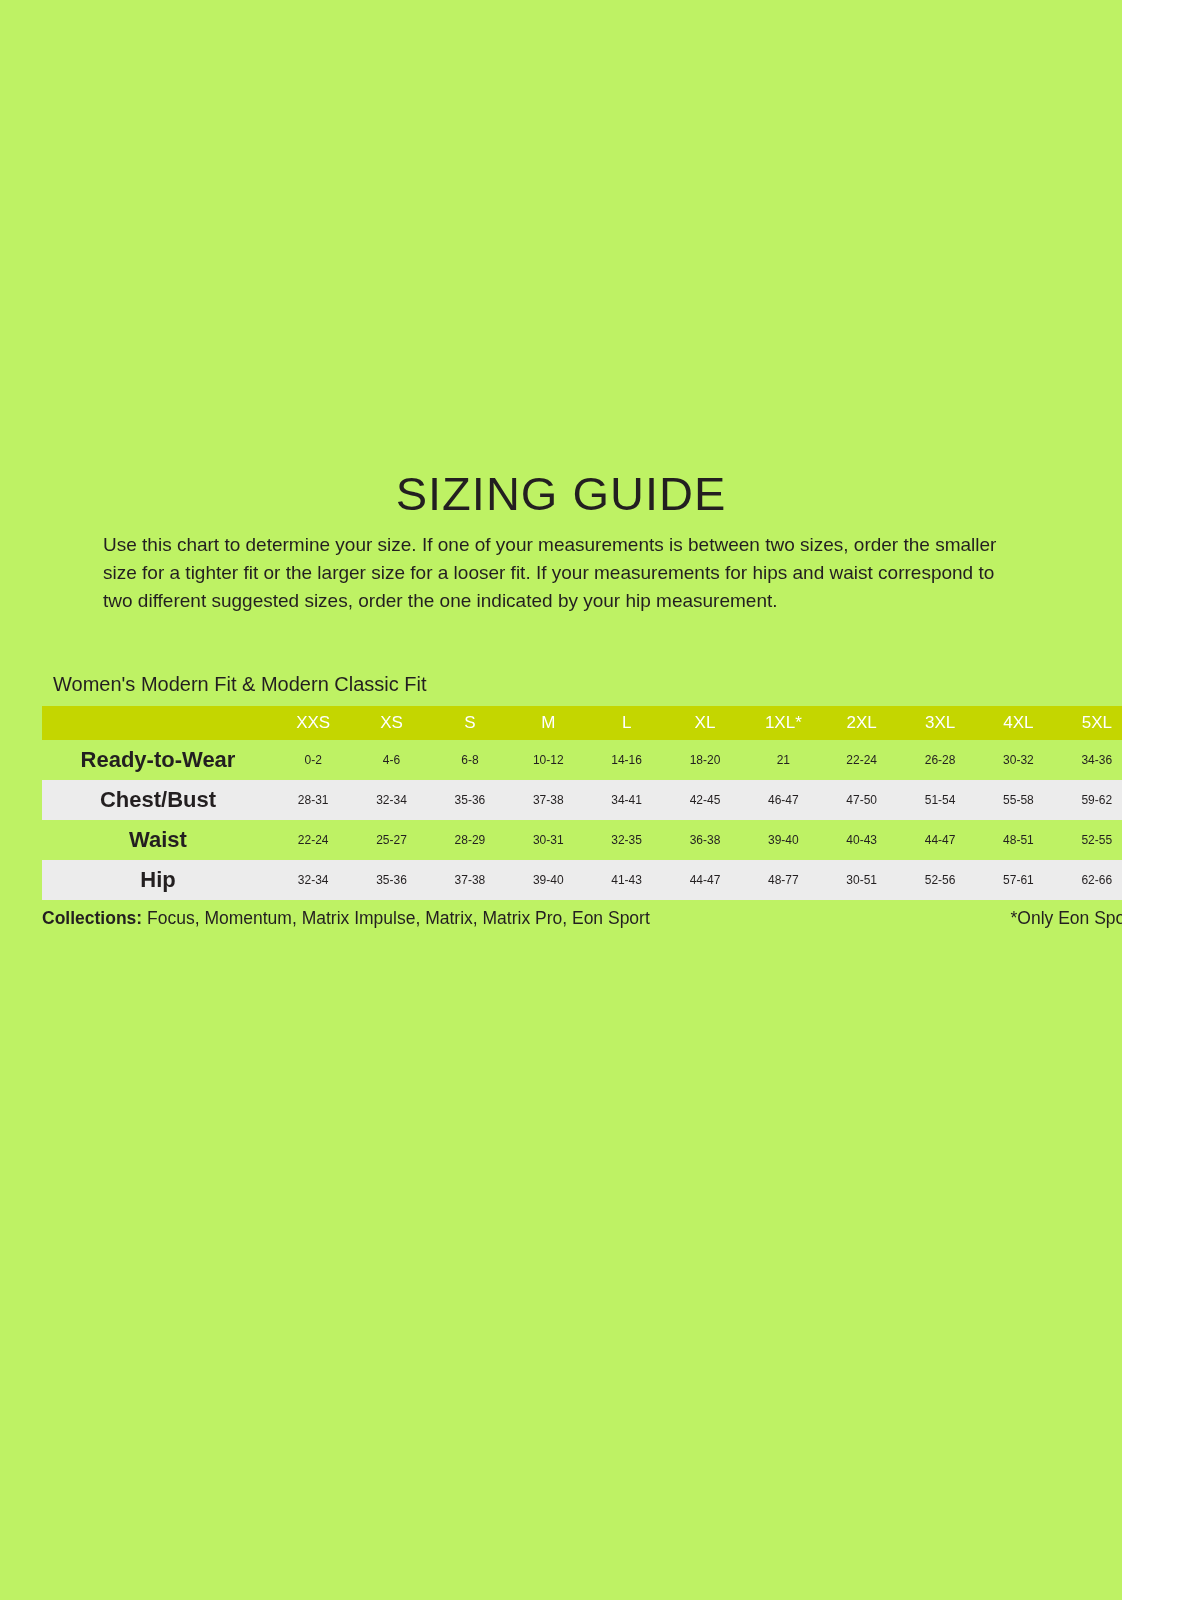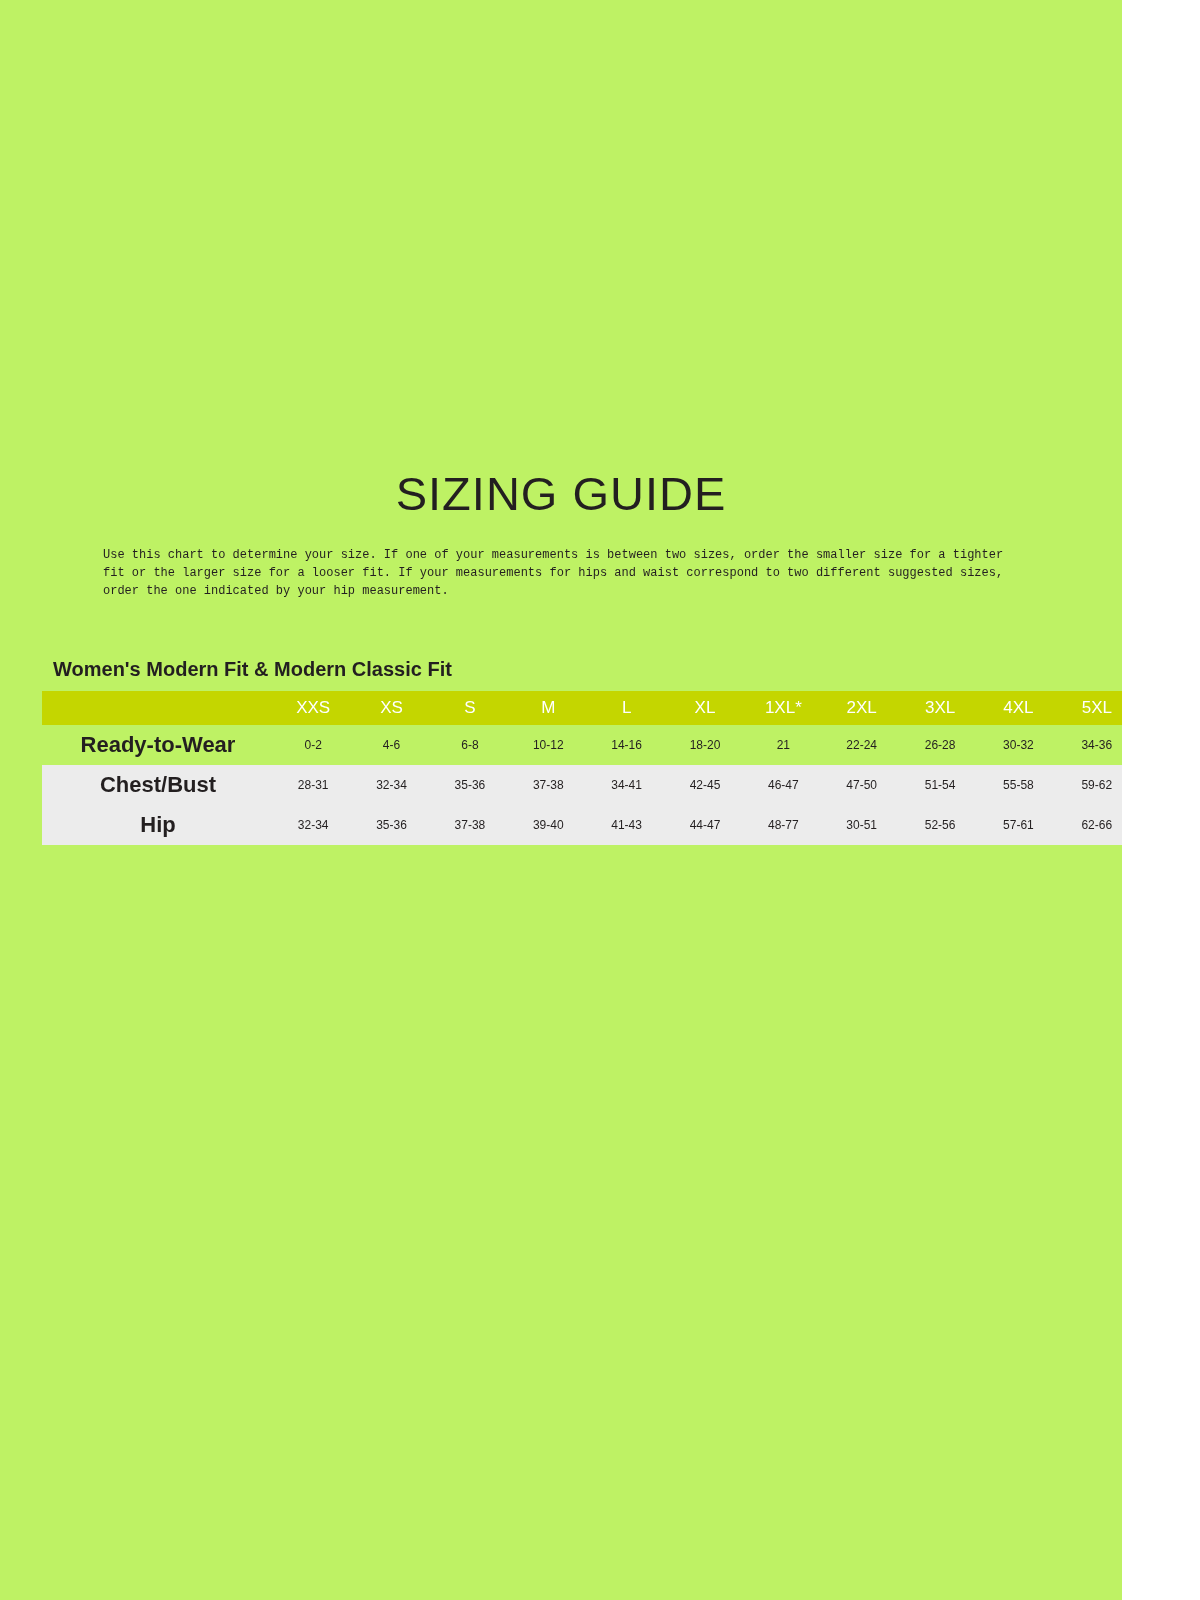--- a/index.html
+++ b/index.html
@@ -20,31 +20,30 @@
   }
   .title {
     margin: 0;
     text-align: center;
     font-size: 47px;
     font-weight: 400;
     letter-spacing: 1px;
     color: #231f20;
   }
   .intro {
-    margin: 26px auto 0 auto;
+    margin: 10px auto 0 auto;
     width: 916px;
-    font-size: 12px;
+    font-size: 19px;
     line-height: 1.48;
     color: #231f20;
-    font-family: Liberation Mono, monospace;
   }
   .section-heading {
     margin: 58px 0 10px 53px;
     font-size: 20px;
-    font-weight: bold;
+    font-weight: normal;
     color: #231f20;
   }
   table.sizing {
     border-collapse: collapse;
     table-layout: fixed;
     width: 1094px;
     margin: 0 auto 8px 42px;
   }
   table.sizing col.label-col { width: 232px; }
   table.sizing thead th {
@@ -134,31 +133,51 @@
           <td>35-36</td>
           <td>37-38</td>
           <td>34-41</td>
           <td>42-45</td>
           <td>46-47</td>
           <td>47-50</td>
           <td>51-54</td>
           <td>55-58</td>
           <td>59-62</td>
         </tr>
+        <tr>
+          <td class="row-label">Waist</td>
+          <td>22-24</td>
+          <td>25-27</td>
+          <td>28-29</td>
+          <td>30-31</td>
+          <td>32-35</td>
+          <td>36-38</td>
+          <td>39-40</td>
+          <td>40-43</td>
+          <td>44-47</td>
+          <td>48-51</td>
+          <td>52-55</td>
+        </tr>
         <tr class="alt">
           <td class="row-label">Hip</td>
           <td>32-34</td>
           <td>35-36</td>
           <td>37-38</td>
           <td>39-40</td>
           <td>41-43</td>
           <td>44-47</td>
           <td>48-77</td>
           <td>30-51</td>
           <td>52-56</td>
           <td>57-61</td>
           <td>62-66</td>
         </tr>
       </tbody>
   </table>
 
+  <div class="collections-row">
+    <div>
+      <span class="bold">Collections:</span><span> Focus, Momentum, Matrix Impulse, Matrix, Matrix Pro, Eon Sport</span>
+    </div>
+    <div>*Only Eon Sport</div>
+  </div>
 
 </div>
 
 </body></html>

